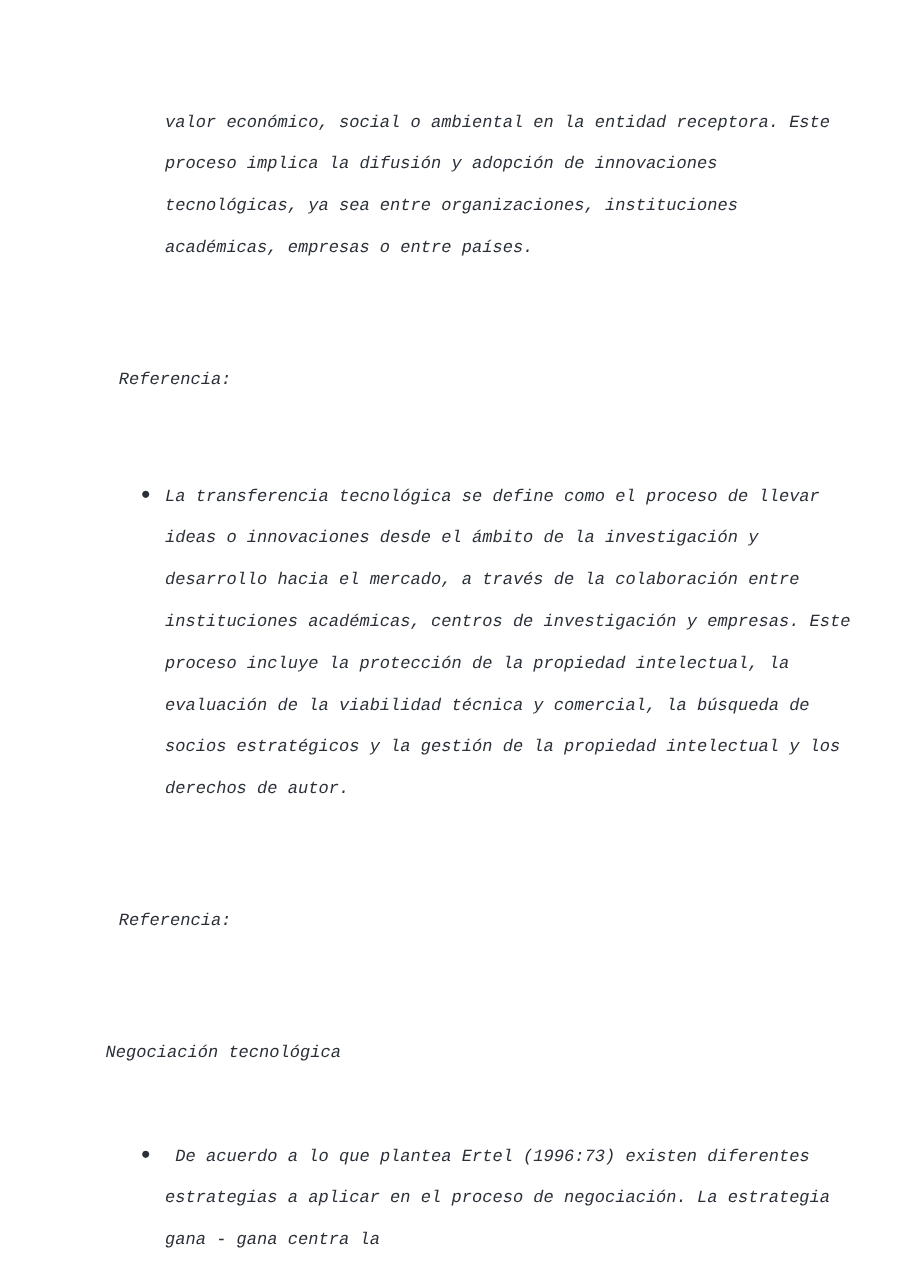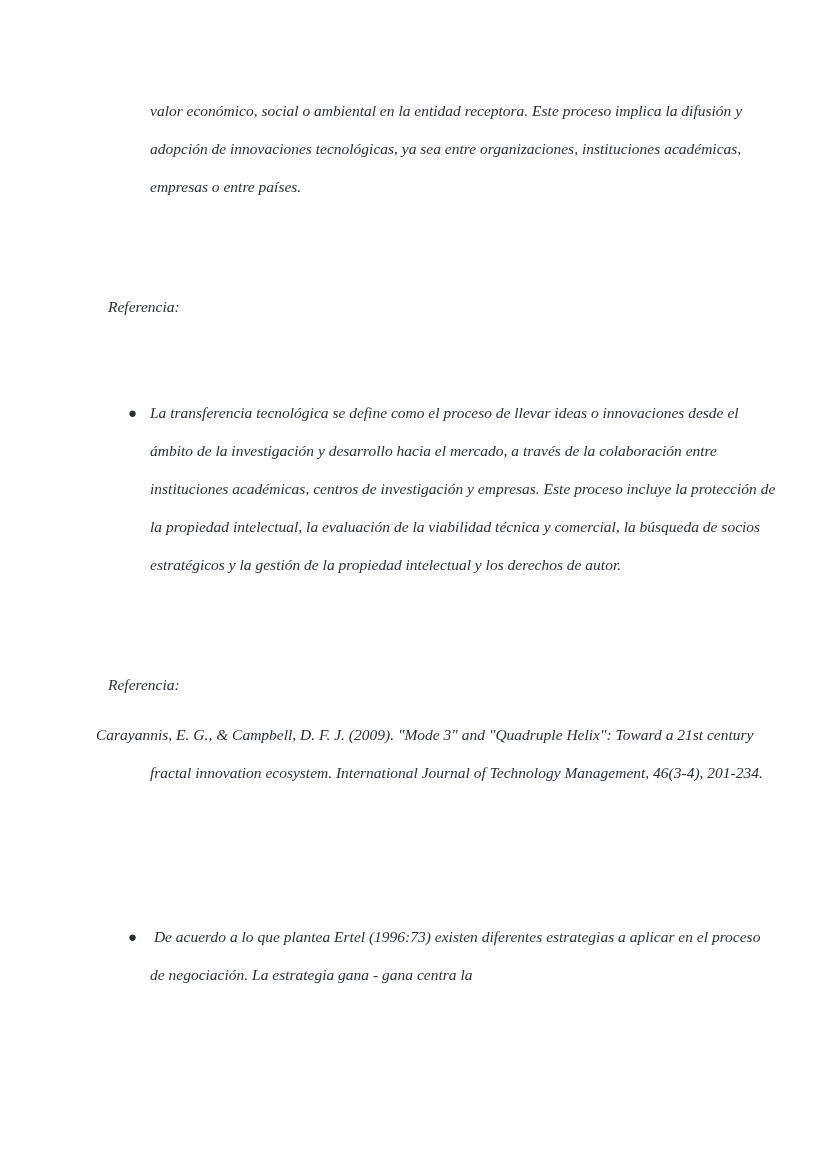--- a/index.html
+++ b/index.html
@@ -7,21 +7,21 @@
     margin: 0;
     padding: 0;
     background: #ffffff;
   }
   .page {
     position: relative;
     width: 828px;
     height: 1169px;
     background: #ffffff;
     overflow: hidden;
-    font-family: Liberation Serif, serif;
+    font-family: Liberation Mono, monospace;
     font-style: italic;
     color: #2b3038;
     font-size: 15.5px;
     line-height: 38px;
     -webkit-font-smoothing: antialiased;
   }
   .doc-body {
     position: absolute;
     left: 96px;
     top: 92px;
@@ -102,24 +102,24 @@
       <li class="bullet-item">
         <span class="bullet-marker">●</span>
         <span class="bullet-text">La transferencia tecnológica se define como el proceso de llevar ideas o innovaciones desde el ámbito de la investigación y desarrollo hacia el mercado, a través de la colaboración entre instituciones académicas, centros de investigación y empresas. Este proceso incluye la protección de la propiedad intelectual, la evaluación de la viabilidad técnica y comercial, la búsqueda de socios estratégicos y la gestión de la propiedad intelectual y los derechos de autor.</span>
       </li>
     </ul>
 
     <div class="block-gap-lg"></div>
 
     <p class="ref-label">Referencia:</p>
 
-    <p class="citation">Carayannis, E. G., &amp; Campbell, D. F. J. (2009). "Mode 3" and "Quadruple Helix": Toward a 21st century fractal innovation ecosystem. International Journal of Technology Management, 46(3-4), 201-234.</p>
 
     <div class="block-gap-lg"></div>
 
+    <p class="section-heading">Negociación tecnológica</p>
 
     <div class="block-gap-md"></div>
 
     <ul class="bullet-list">
       <li class="bullet-item">
         <span class="bullet-marker">●</span>
         <span class="bullet-text"> De acuerdo a lo que plantea Ertel (1996:73) existen diferentes estrategias a aplicar en el proceso de negociación. La estrategia gana - gana centra la</span>
       </li>
     </ul>
 

